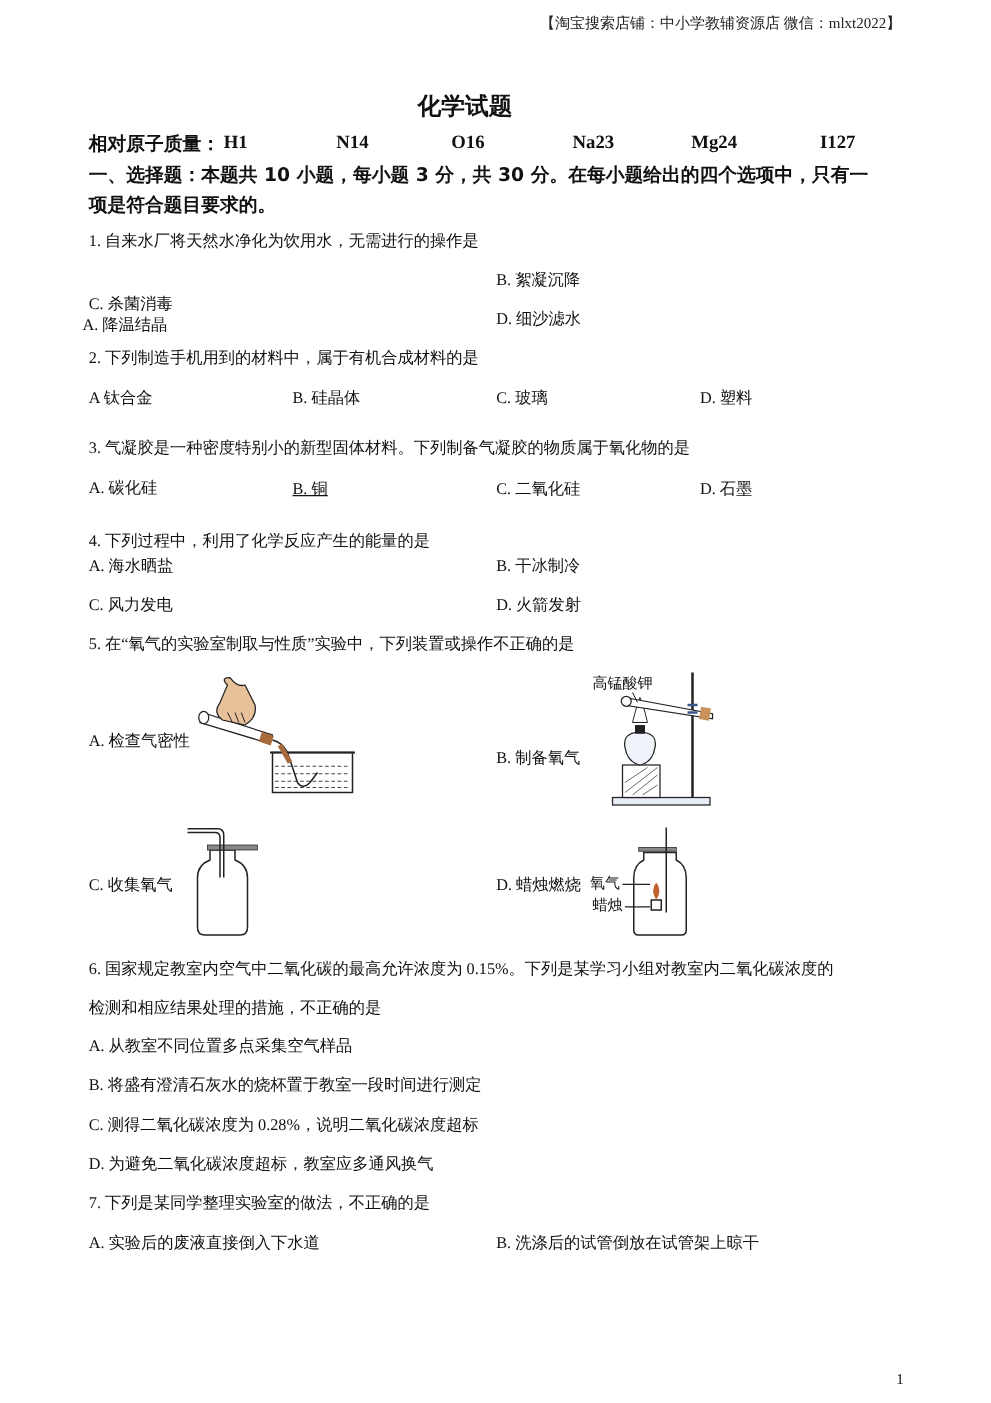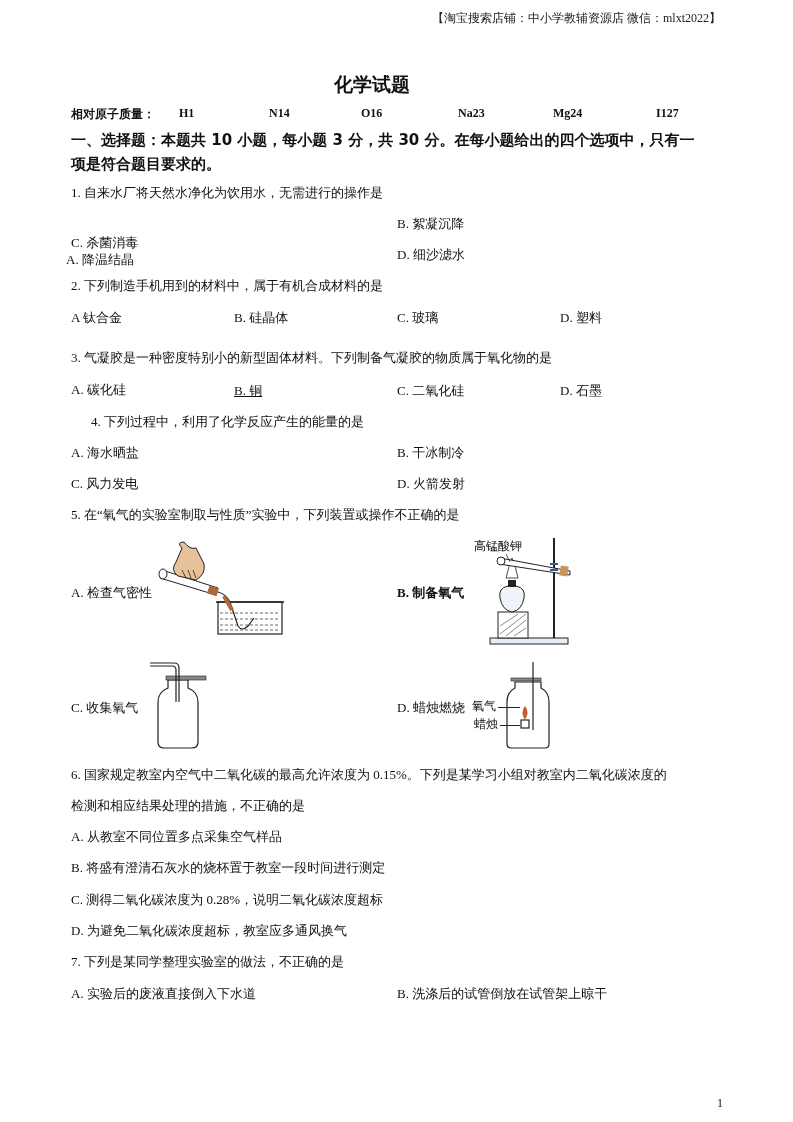--- a/index.html
+++ b/index.html
@@ -4,21 +4,21 @@
 <style>
   html, body { margin: 0; padding: 0; background: #ffffff; }
   body {
     width: 793px; height: 1122px; position: relative; overflow: hidden;
     font-family: "Liberation Serif", "DejaVu Serif", serif;
     color: #111;
   }
   .abs { position: absolute; white-space: nowrap; }
   .watermark { top: 10px; left: 432px; font-size: 12px; color: #222; }
   .title { top: 72px; left: 0; width: 744px; text-align: center; font-size: 19px; font-weight: bold; font-family: "DejaVu Sans", sans-serif; }
-  .mass { top: 106px; left: 71px; font-size: 12px; font-weight: bold; }
+  .mass { top: 106px; left: 71px; font-size: 15px; font-weight: bold; }
   .mass span { position: absolute; white-space: nowrap; top: 0; }
   .section { left: 71px; font-size: 15px; font-weight: bold; font-family: "DejaVu Sans", sans-serif; }
   .q { left: 71px; font-size: 13px; }
   .opt { font-size: 13px; }
   .pagenum { top: 1096px; left: 717px; font-size: 12px; }
   svg { position: absolute; overflow: visible; }
   .diag-label { position: absolute; font-size: 12px; font-family: "DejaVu Sans", sans-serif; white-space: nowrap; }
 </style>
 </head>
 <body>
@@ -50,29 +50,29 @@
 <div class="abs opt" style="top:309px;left:234px;">B. 硅晶体</div>
 <div class="abs opt" style="top:309px;left:397px;">C. 玻璃</div>
 <div class="abs opt" style="top:309px;left:560px;">D. 塑料</div>
 
 <div class="abs q" style="top:349px;">3. 气凝胶是一种密度特别小的新型固体材料。下列制备气凝胶的物质属于氧化物的是</div>
 <div class="abs opt" style="top:381px;left:71px;">A. 碳化硅</div>
 <div class="abs opt" style="top:382px;left:234px;text-decoration:underline;">B. 铜</div>
 <div class="abs opt" style="top:382px;left:397px;">C. 二氧化硅</div>
 <div class="abs opt" style="top:382px;left:560px;">D. 石墨</div>
 
-<div class="abs q" style="top:413px;margin-left:20px;">4. 下列过程中，利用了化学反应产生的能量的是</div>
+<div class="abs q" style="top:424px;">4. 下列过程中，利用了化学反应产生的能量的是</div>
 <div class="abs opt" style="top:444px;left:71px;">A. 海水晒盐</div>
 <div class="abs opt" style="top:444px;left:397px;">B. 干冰制冷</div>
 <div class="abs opt" style="top:475px;left:71px;">C. 风力发电</div>
 <div class="abs opt" style="top:475px;left:397px;">D. 火箭发射</div>
 
 <div class="abs q" style="top:506px;">5. 在“氧气的实验室制取与性质”实验中，下列装置或操作不正确的是</div>
 <div class="abs opt" style="top:584px;left:71px;">A. 检查气密性</div>
-<div class="abs opt" style="top:584px;left:397px;font-weight:bold;">B. 制备氧气</div>
+<div class="abs opt" style="top:597px;left:397px;">B. 制备氧气</div>
 <div class="abs opt" style="top:699px;left:71px;">C. 收集氧气</div>
 <div class="abs opt" style="top:699px;left:397px;">D. 蜡烛燃烧</div>
 
 <svg style="left:160px;top:540px;" width="120" height="105" viewBox="0 0 120 105">
   <rect x="58" y="62" width="64" height="32" fill="none" stroke="#222" stroke-width="1.2"></rect>
   <line x1="56" y1="62" x2="124" y2="62" stroke="#222" stroke-width="1.5"></line>
   <line x1="60" y1="73" x2="120" y2="73" stroke="#444" stroke-width="0.8" stroke-dasharray="3,2"></line>
   <line x1="60" y1="79" x2="120" y2="79" stroke="#444" stroke-width="0.8" stroke-dasharray="3,2"></line>
   <line x1="60" y1="85" x2="120" y2="85" stroke="#444" stroke-width="0.8" stroke-dasharray="3,2"></line>
   <line x1="60" y1="90" x2="120" y2="90" stroke="#444" stroke-width="0.8" stroke-dasharray="3,2"></line>

